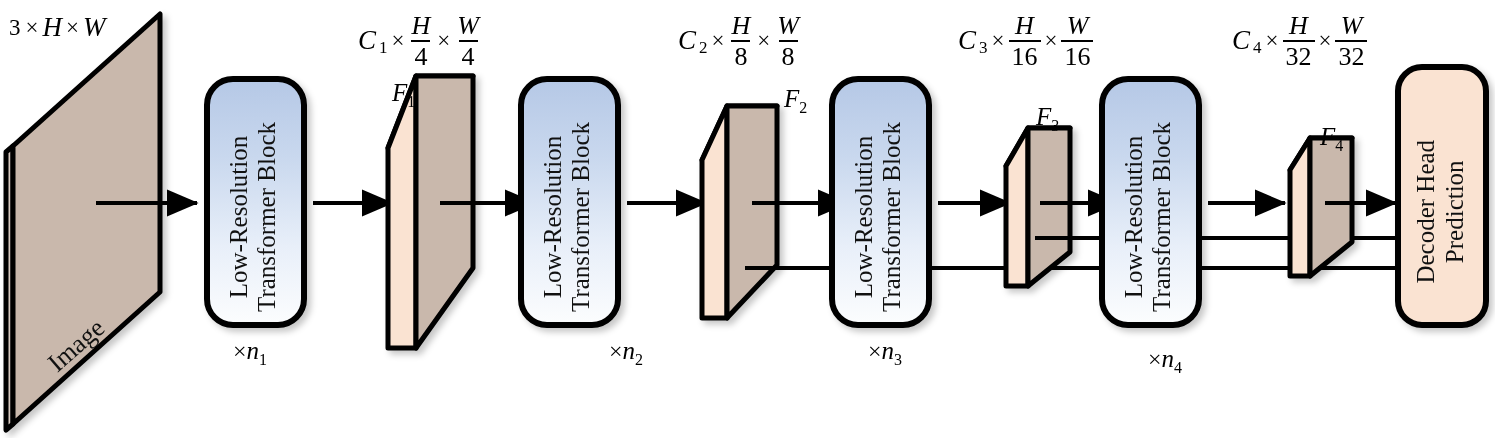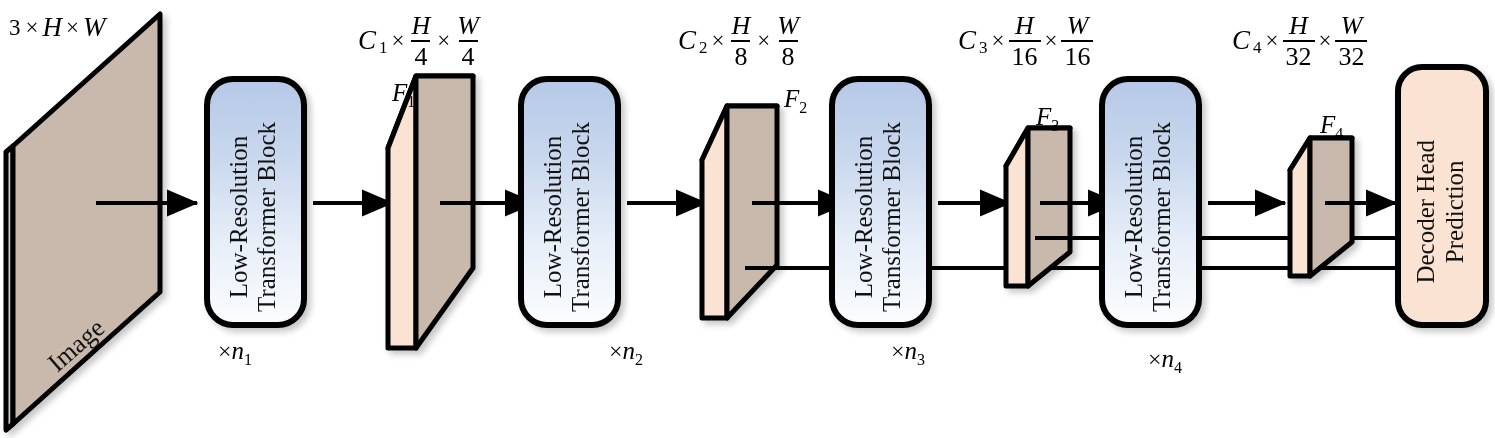--- a/index.html
+++ b/index.html
@@ -234,31 +234,31 @@
 
 <div class="mlabel" style="left:392px;top:80px;">
   <span class="sym">F</span><span class="sub">1</span>
 </div>
 <div class="mlabel" style="left:784px;top:86px;">
   <span class="sym">F</span><span class="sub">2</span>
 </div>
 <div class="mlabel" style="left:1036px;top:104px;">
   <span class="sym">F</span><span class="sub">3</span>
 </div>
-<div class="mlabel" style="left:1320px;top:112px;">
+<div class="mlabel" style="left:1320px;top:124px;">
   <span class="sym">F</span><span class="sub">4</span>
 </div>
 
-<div class="mlabel" style="left:218px;top:338px;">
+<div class="mlabel" style="left:233px;top:338px;">
   <span class="xs">×</span><span class="sym">n</span><span class="sub">1</span>
 </div>
 <div class="mlabel" style="left:565px;top:338px;margin-left:44px;">
   <span class="xs">×</span><span class="sym">n</span><span class="sub">2</span>
 </div>
-<div class="mlabel" style="left:891px;top:338px;">
+<div class="mlabel" style="left:868px;top:338px;">
   <span class="xs">×</span><span class="sym">n</span><span class="sub">3</span>
 </div>
 <div class="mlabel" style="left:1148px;top:346px;">
   <span class="xs">×</span><span class="sym">n</span><span class="sub">4</span>
 </div>
 
 <div class="blocktext" style="left:130px;top:189px;width:246px;">
   <div>Low-Resolution</div>
   <div>Transformer Block</div>
 </div>

